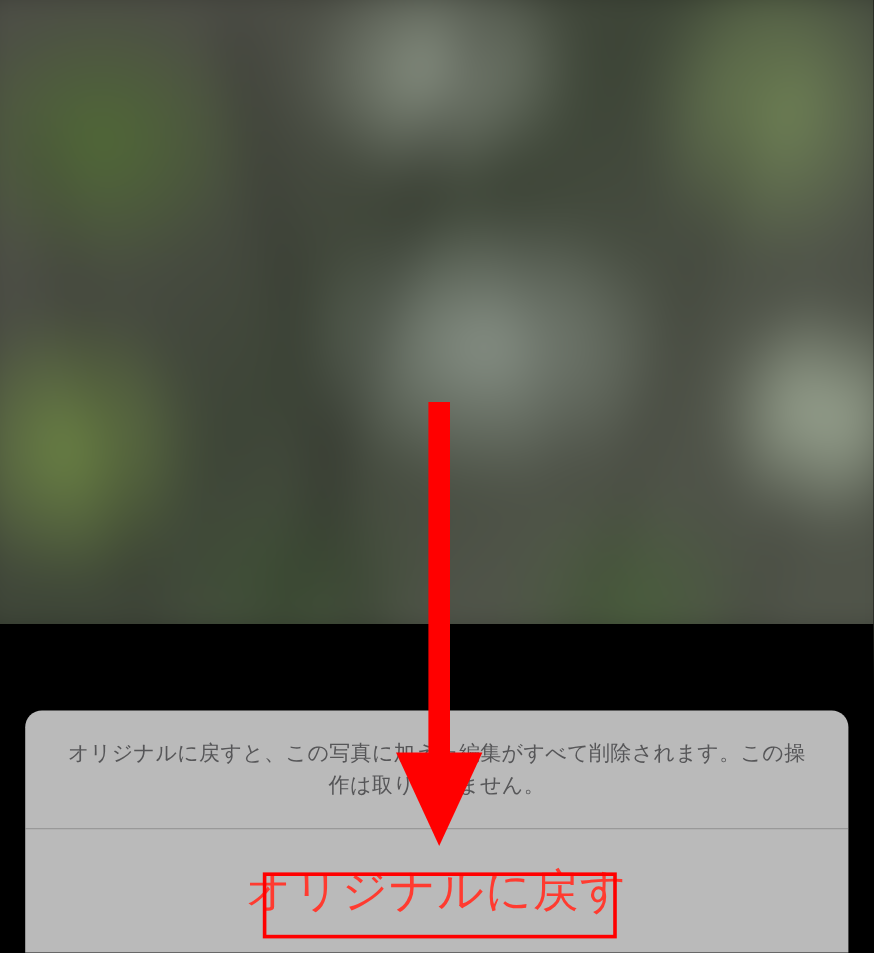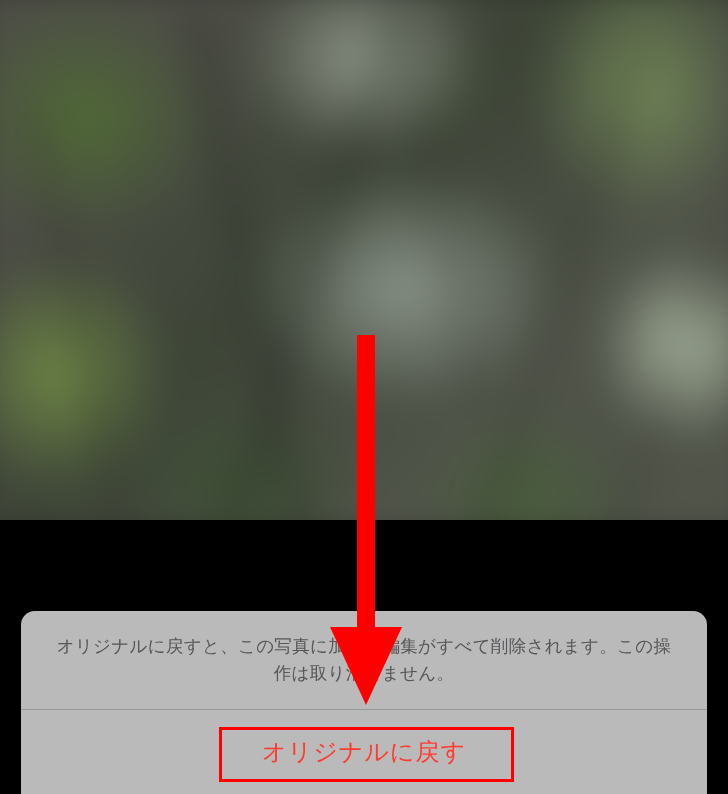--- a/index.html
+++ b/index.html
@@ -95,21 +95,21 @@
       line-height: 1.55;
       font-weight: 500;
       border-bottom: 1px solid rgba(120, 120, 120, 0.5);
       letter-spacing: 0.3px;
     }
     
     .action-sheet-button {
       padding: 26px 20px;
       text-align: center;
       color: #ff3b30;
-      font-size: 24px;
+      font-size: 38px;
       font-weight: 400;
       cursor: pointer;
       position: relative;
       letter-spacing: 1px;
     }
     
     .highlight-box {
       position: absolute;
       border: 3px solid #ff0000;
       pointer-events: none;

